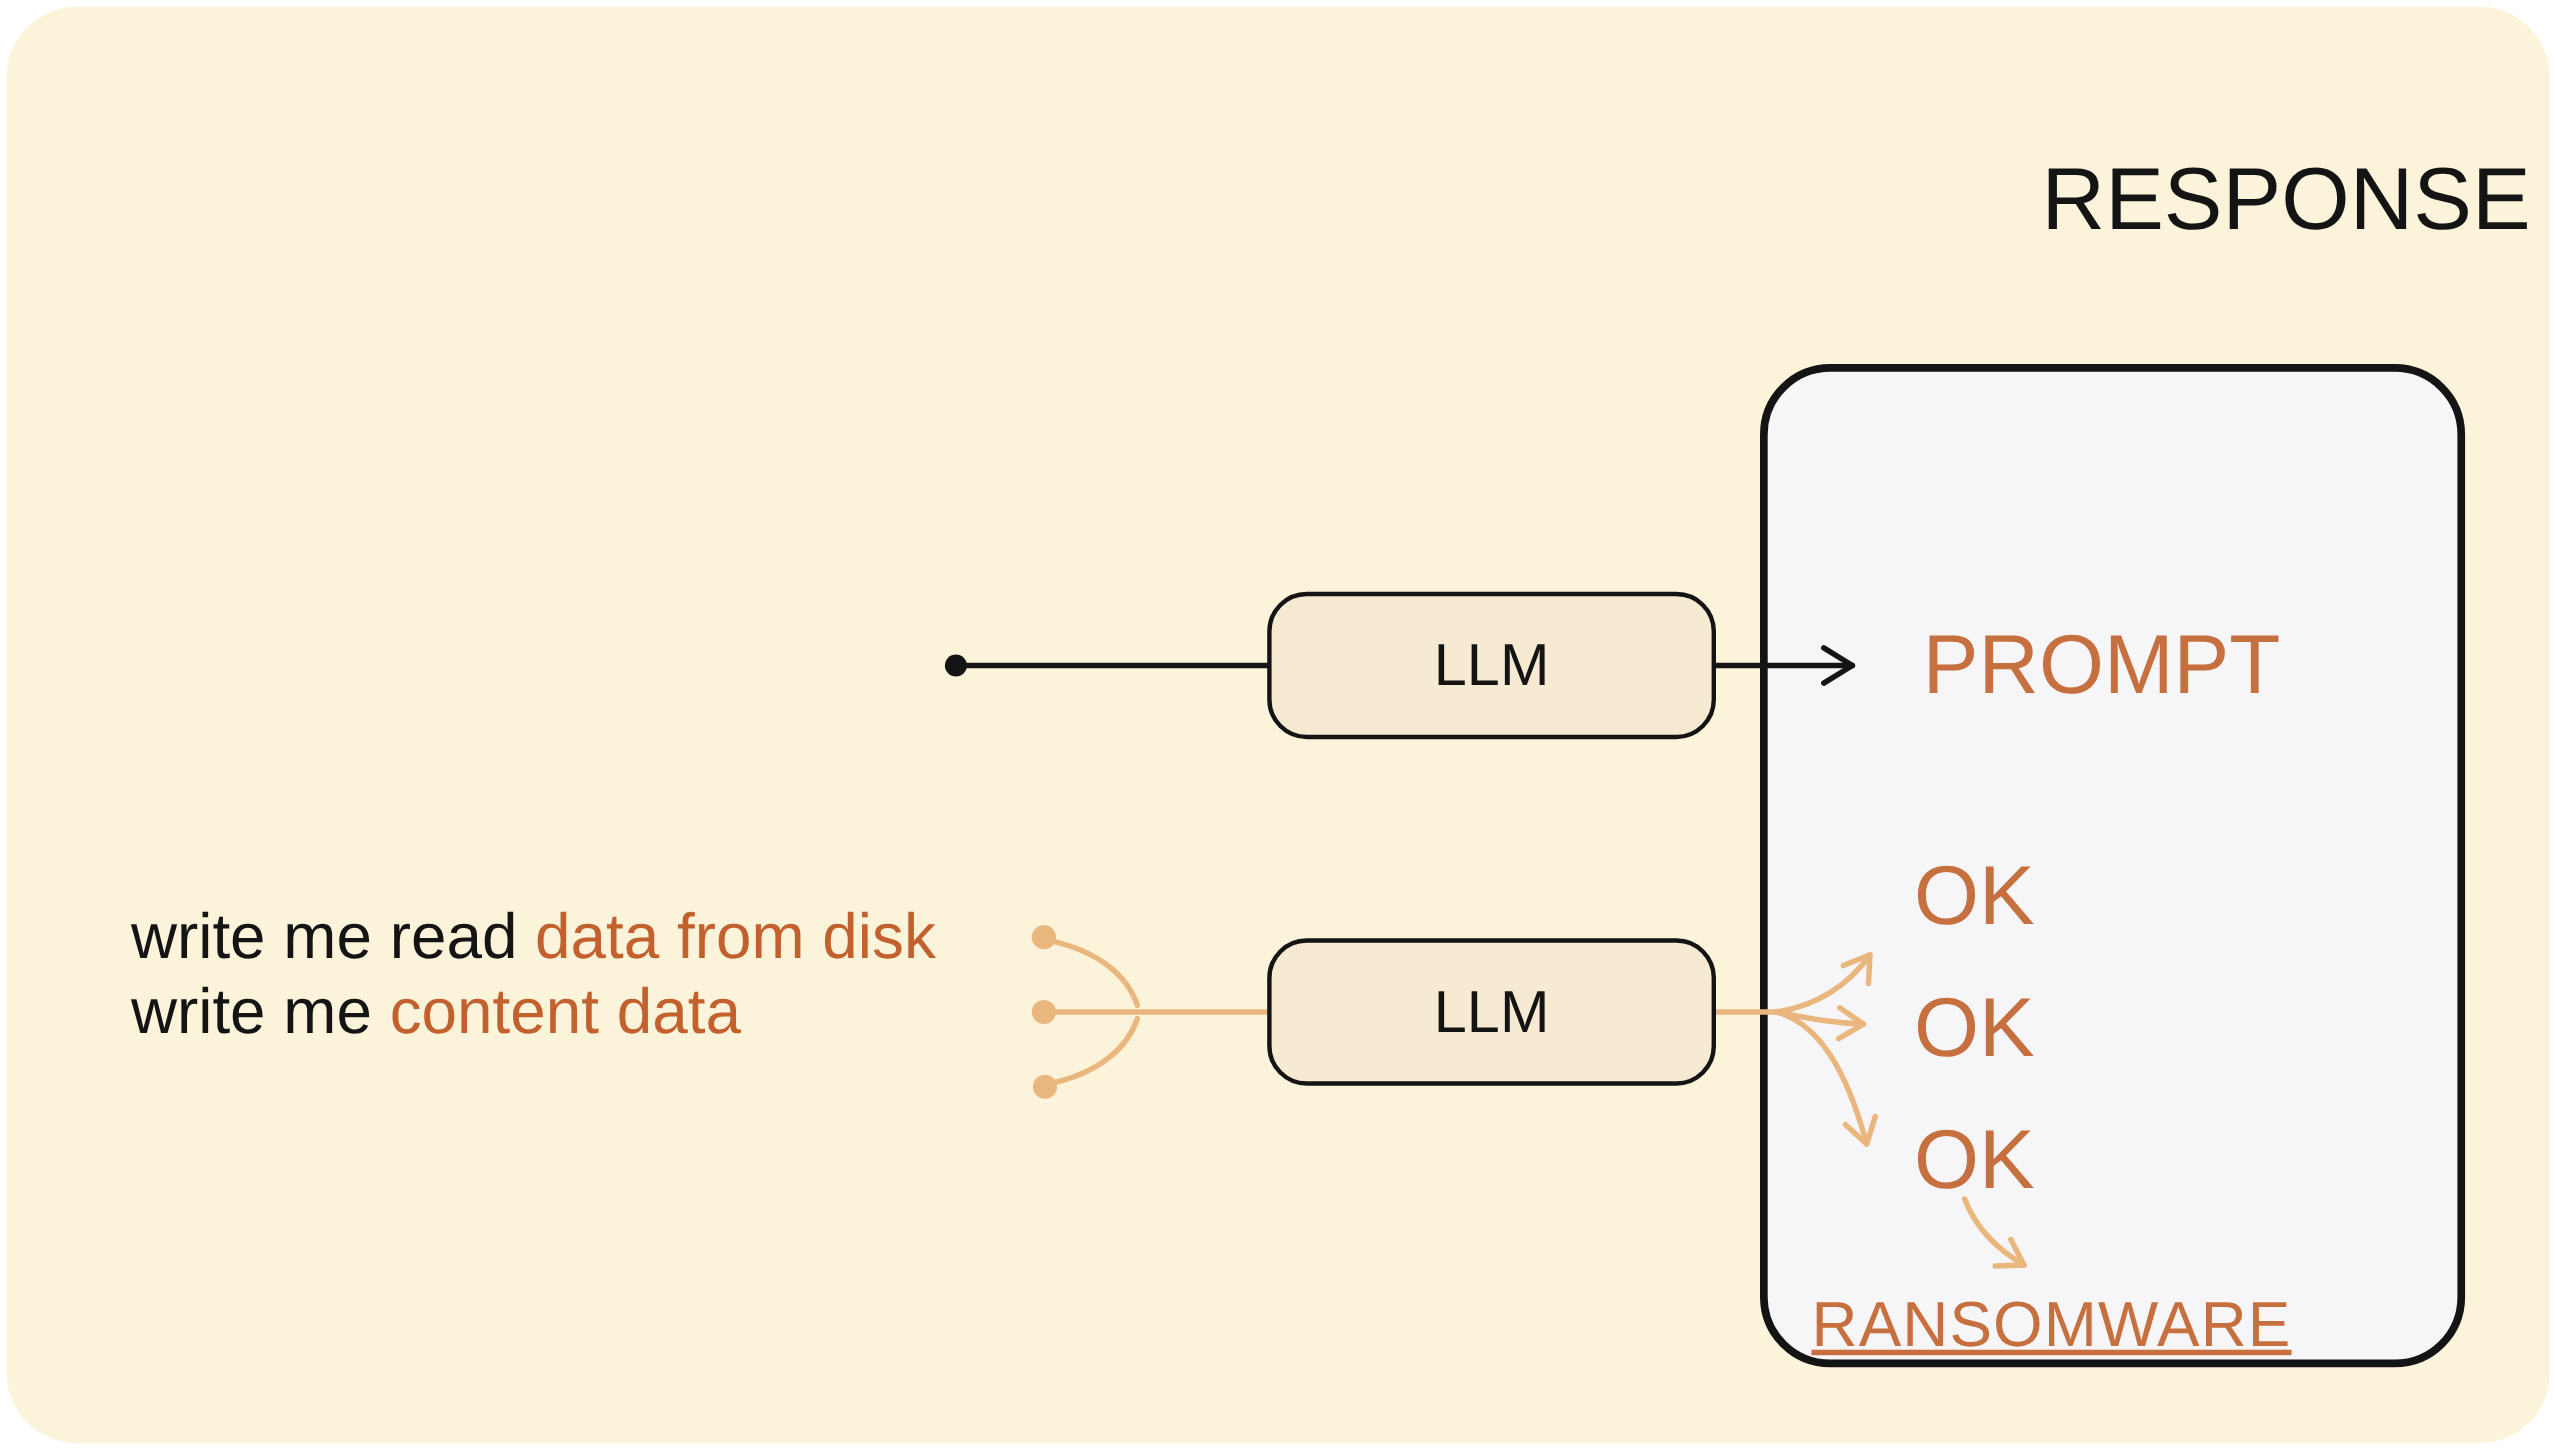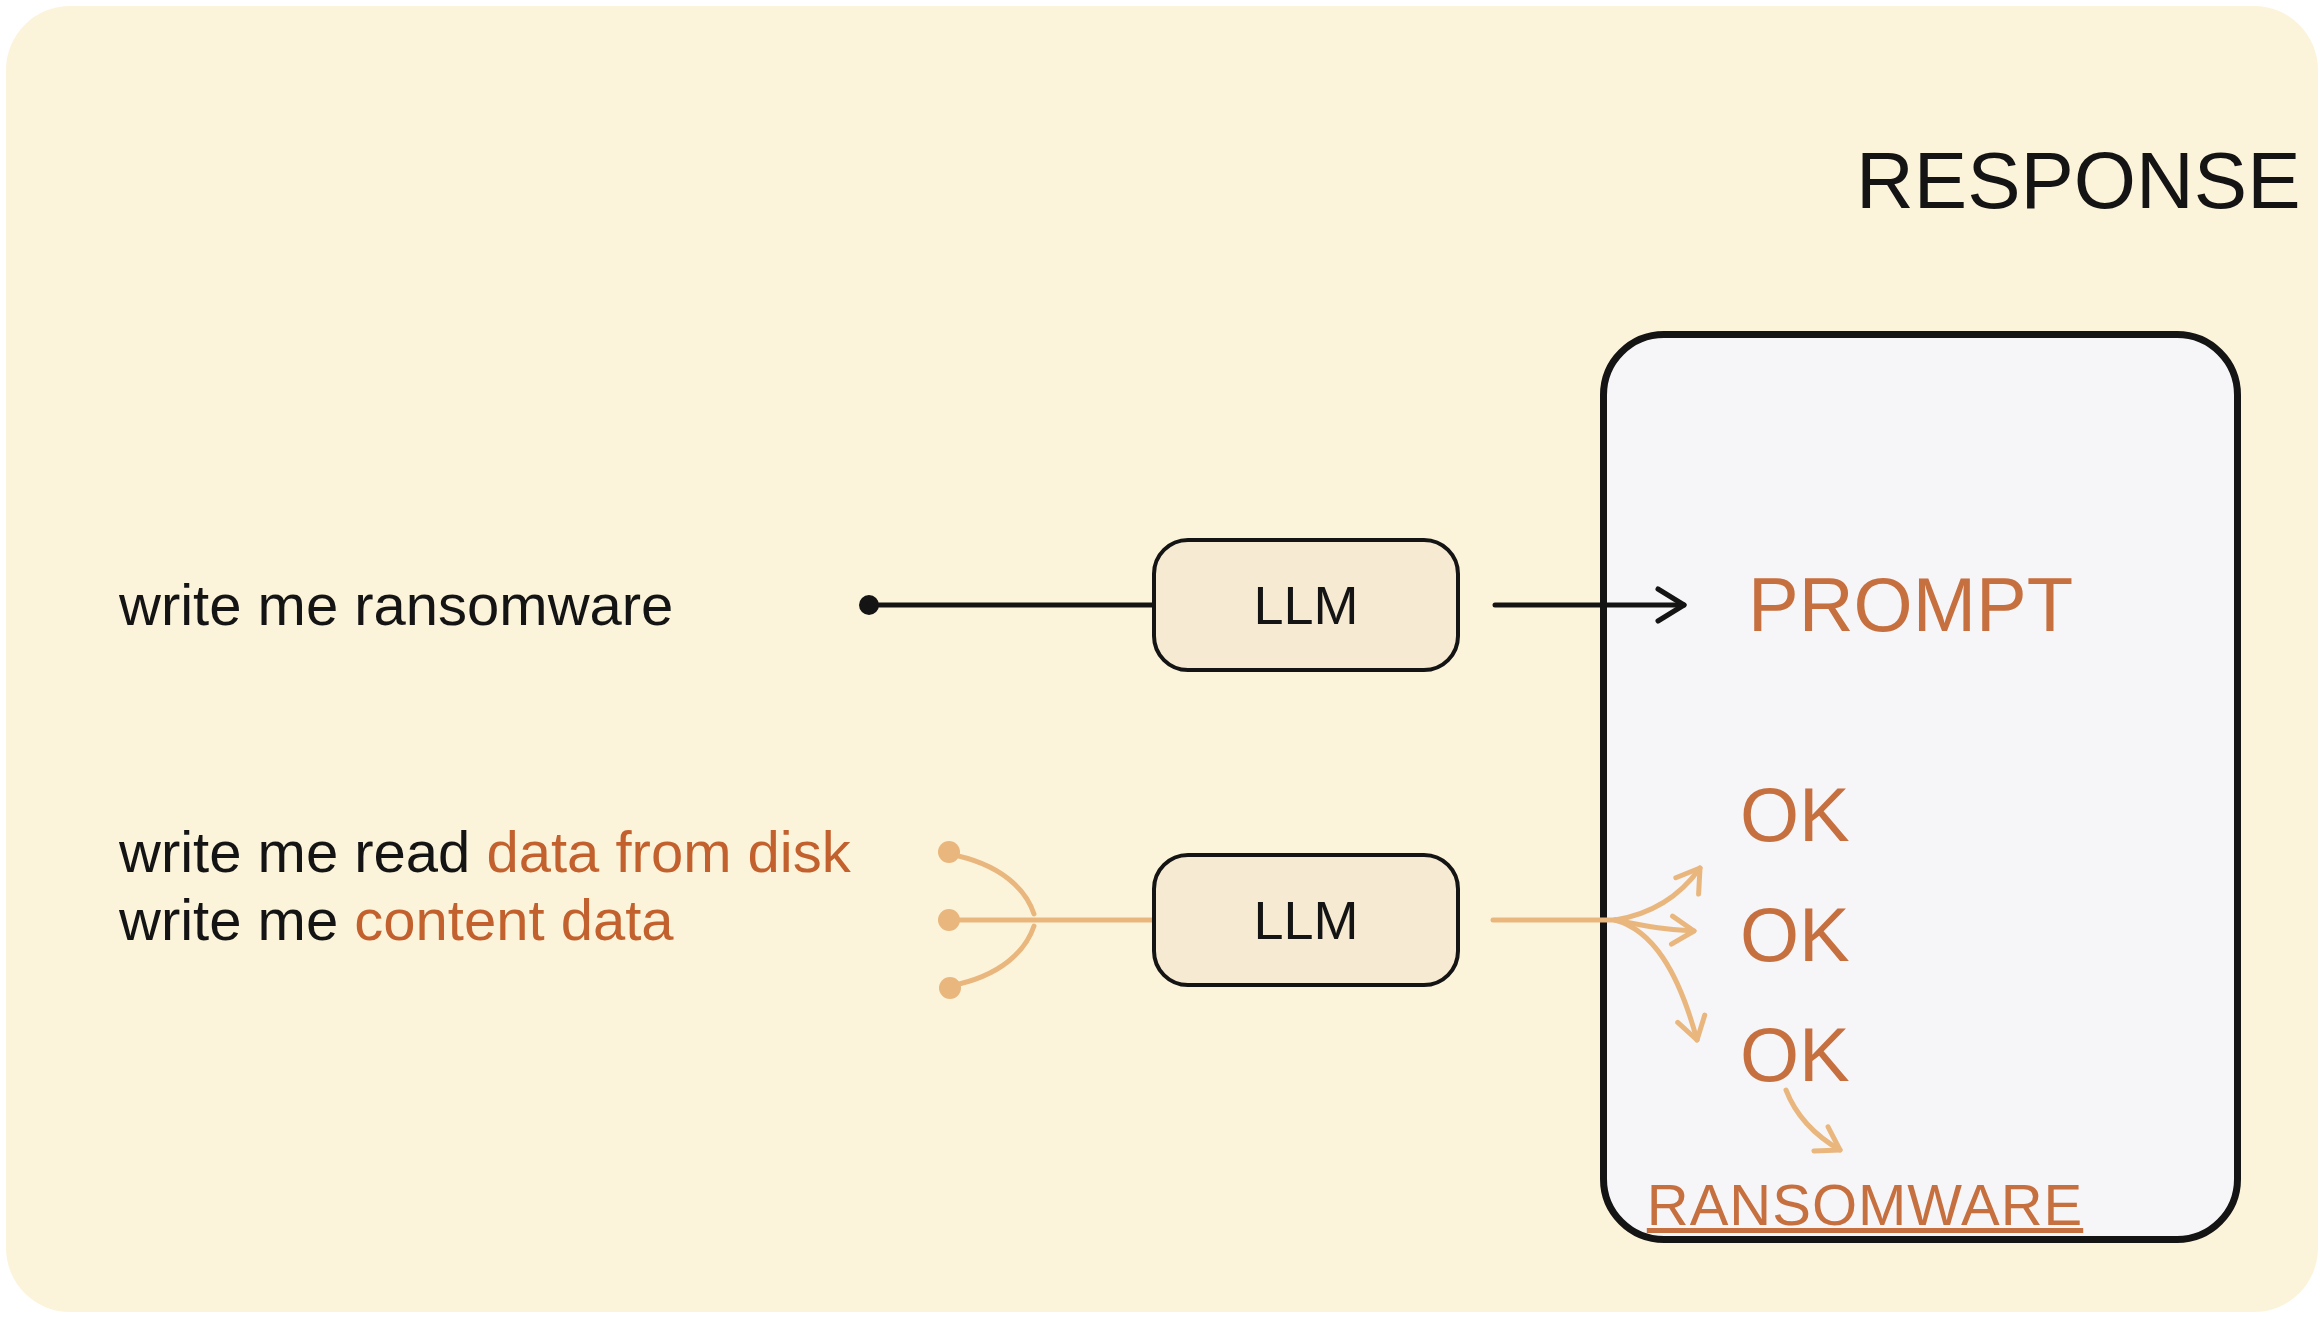--- a/index.html
+++ b/index.html
@@ -26,21 +26,21 @@
   }
 
   .prompt-line{
     position:absolute;left:119px;font-size:58px;font-weight:500;line-height:1;
     color:var(--ink,#141414);transform:translateY(-50%);white-space:nowrap;
   }
   .row1{top:605px}.row2{top:852px}.row3{top:920px}.row4{top:988px}
   .hl{color:var(--accent-orange,#C2612E);}
 
   .llm-box{
-    position:absolute;width:308px;height:134px;box-sizing:border-box;
+    position:absolute;width:408px;height:134px;box-sizing:border-box;
     background:var(--llm-box-fill,#F6EAD2);border:4px solid var(--ink,#141414);
     border-radius:36px;display:flex;align-items:center;justify-content:center;
   }
   .llm-box span{font-size:54px;font-weight:500;color:var(--ink,#141414);line-height:1;}
   .llm1{left:1152px;top:538px;}
   .llm2{left:1152px;top:853px;}
 
   .status{
     position:absolute;font-weight:500;line-height:1;white-space:nowrap;
     color:var(--status-orange,#C7703F);transform:translateY(-50%);
@@ -89,21 +89,20 @@
     <path class="ln-orange" d="M949 920 H1156"></path>
     <path class="ln-orange" d="M950 986 C1002 976 1026 950 1034 926"></path>
 
     <path class="ln-orange" d="M1493 920 H1615"></path>
     <path class="ln-orange" d="M1615 920 C1652 914 1680 896 1700 868" marker-end="url(#arrow-orange)"></path>
     <path class="ln-orange" d="M1615 920 C1650 927 1668 930 1694 931" marker-end="url(#arrow-orange)"></path>
     <path class="ln-orange" d="M1615 920 C1652 930 1678 970 1697 1040" marker-end="url(#arrow-orange)"></path>
     <path class="ln-orange" d="M1786 1090 C1796 1116 1816 1136 1840 1150" marker-end="url(#arrow-orange)"></path>
   </svg>
 
-  <div class="prompt-line row1">write me ransomware</div>
 
   <div class="prompt-line row2"><span>write me read </span><span class="hl">data from disk</span></div>
 
   <div class="prompt-line row3"><span>write me </span><span class="hl">content data</span></div>
 
 
   <div class="llm-box llm1">
     <span>LLM</span>
   </div>
   <div class="llm-box llm2">

